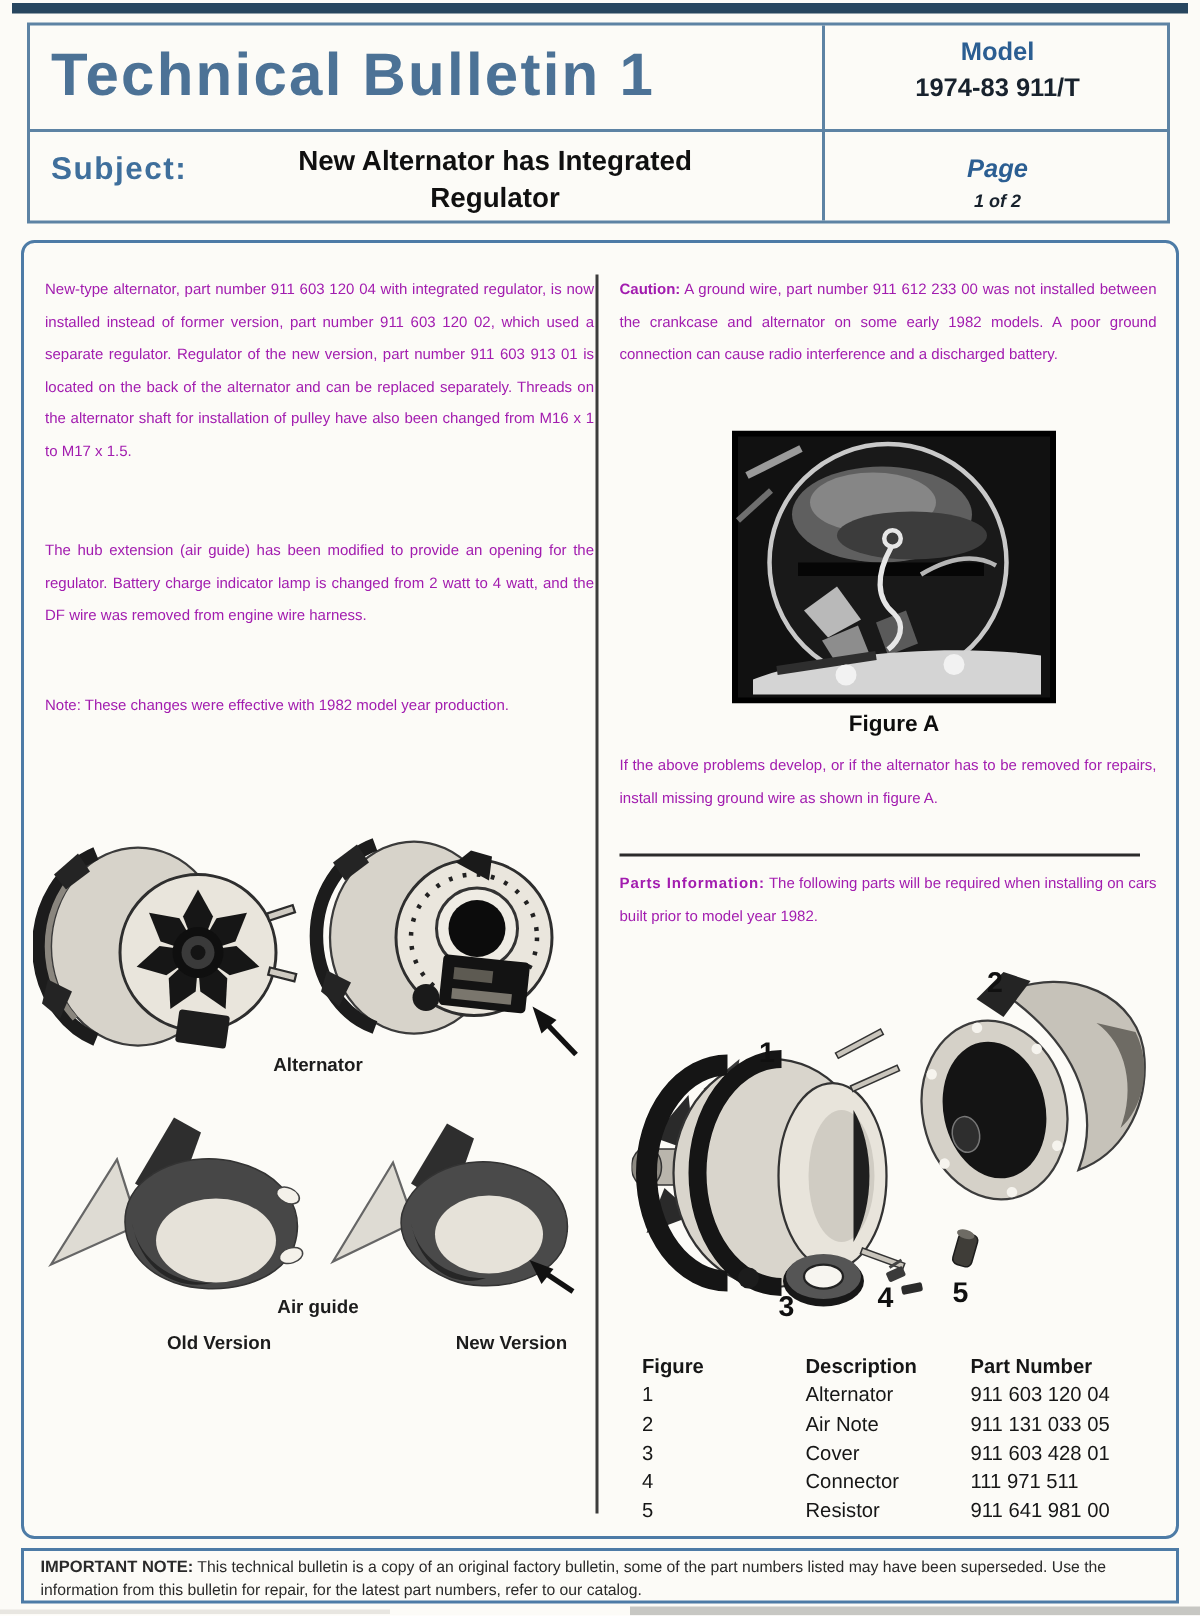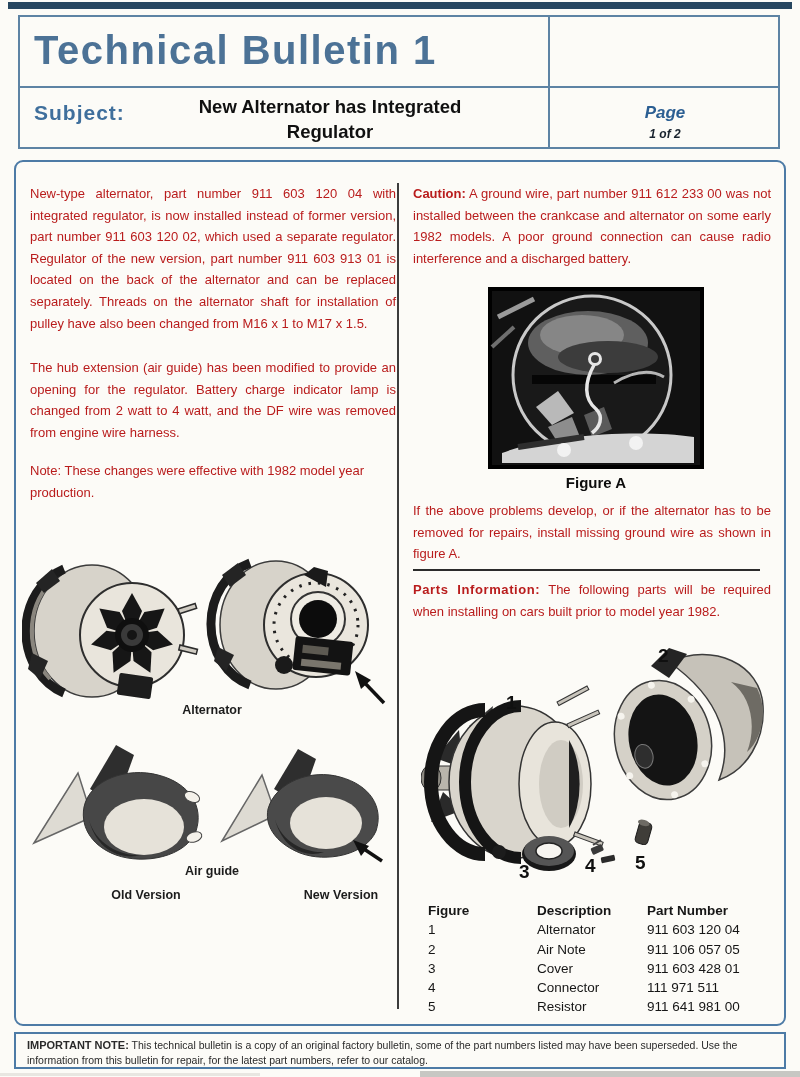--- a/index.html
+++ b/index.html
@@ -18,21 +18,21 @@
   .tb-title { position:absolute; left:14px; top:11px; font-size:40px; font-weight:bold; letter-spacing:1.5px; color:#4c7296; }
   .hdr-cell { position:absolute; left:530px; width:230px; text-align:center; }
   .cell-label { font-size:17px; font-weight:bold; color:#2b5e92; }
   .cell-value { font-size:17px; font-weight:bold; color:#18222d; margin-top:4px; }
   .subject-label { position:absolute; left:14px; top:84px; font-size:21px; font-weight:bold; letter-spacing:1px; color:#3f6f9c; }
   .subject-title { position:absolute; left:160px; top:77px; width:300px; text-align:center; font-size:18.5px; font-weight:bold; color:#101010; line-height:25px; }
 
   
   .main-box { position:absolute; left:14px; top:160px; width:772px; height:866px; border:2.5px solid #4d7ba6; border-radius:9px; }
   .col-divider { position:absolute; left:381px; top:21px; width:1.5px; height:826px; background:#3c3c3c; }
-  .body-text { position:absolute; font-size:13px; line-height:21.6px; color:#b91c1c; text-align:justify; }
+  .body-text { position:absolute; font-size:10px; line-height:21.6px; color:#a21caf; text-align:justify; }
   .b { font-weight:bold; }
   .p1 { left:14px; top:21px;  width:366px; }
   .p2 { left:14px; top:195px; width:366px; }
   .p3 { left:14px; top:298px; width:366px; text-align:left; }
   .caution { left:397px; top:21px; width:358px; }
   .figa-wrap { position:absolute; left:472px; top:125px; width:216px; height:182px; }
   .figa-cap { position:absolute; left:472px; top:312px; width:216px; text-align:center; font-size:15px; font-weight:bold; color:#0d0d0d; }
   .p-figa { left:397px; top:338px; width:358px; }
   .hr-line { position:absolute; left:397px; top:407px; width:347px; height:1.5px; background:#2b2b2b; }
   .parts-info { left:397px; top:417px; width:358px; }
@@ -65,20 +65,24 @@
 <body>
 
 <div class="page">
 
   <div class="topbar"></div>
 
   <div class="header-box">
     <div class="hdr-vline"></div>
     <div class="hdr-hline"></div>
     <div class="tb-title">Technical Bulletin 1</div>
+    <div class="hdr-cell" style="top:8px;">
+      <div class="cell-label">Model</div>
+      <div class="cell-value">1974-83 911/T</div>
+    </div>
     <div class="subject-label">Subject:</div>
     <div class="subject-title">New Alternator has Integrated Regulator</div>
     <div class="hdr-cell" style="top:86px;font-style:italic;">
       <div class="cell-label">Page</div>
       <div class="cell-value" style="font-size:12px;">1 of 2</div>
     </div>
   </div>
 
   <div class="main-box">
     <div class="col-divider"></div>
@@ -266,21 +270,21 @@
         <span>Part Number</span>
       </div>
       <div class="t-row">
         <span>1</span>
         <span>Alternator</span>
         <span>911 603 120 04</span>
       </div>
       <div class="t-row">
         <span>2</span>
         <span>Air Note</span>
-        <span>911 106 057 05</span>
+        <span>911 131 033 05</span>
       </div>
       <div class="t-row">
         <span>3</span>
         <span>Cover</span>
         <span>911 603 428 01</span>
       </div>
       <div class="t-row">
         <span>4</span>
         <span>Connector</span>
         <span>111 971 511</span>

